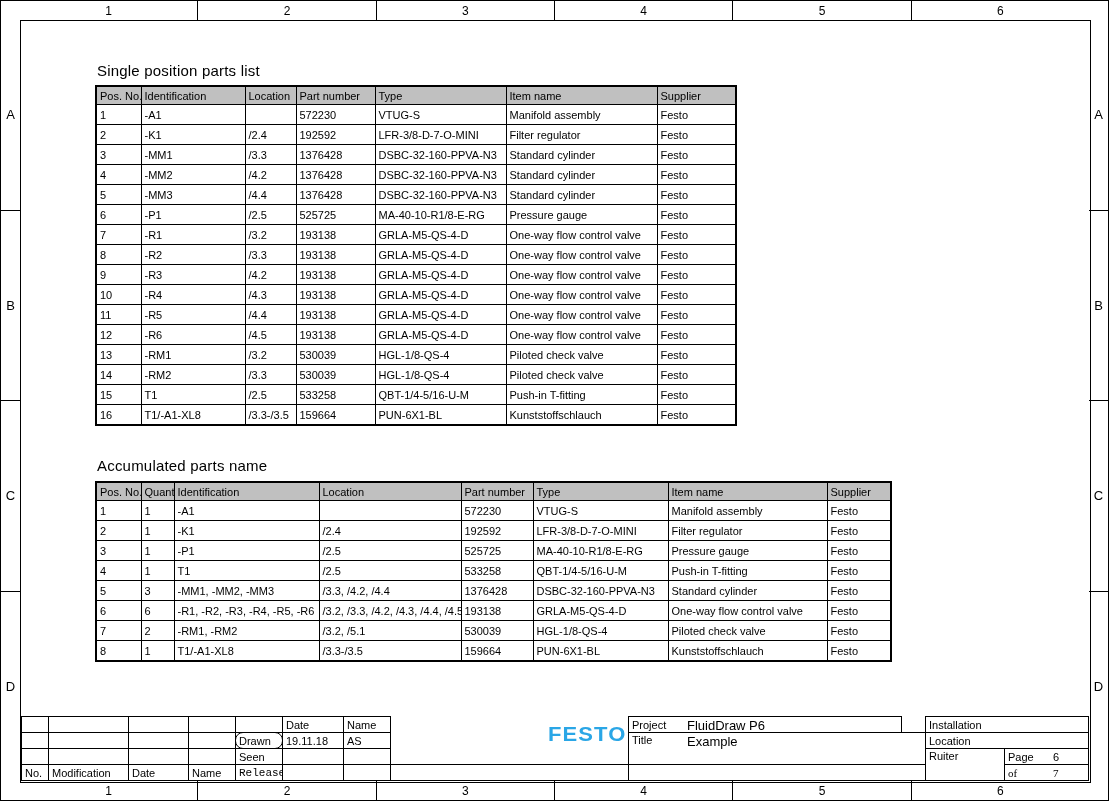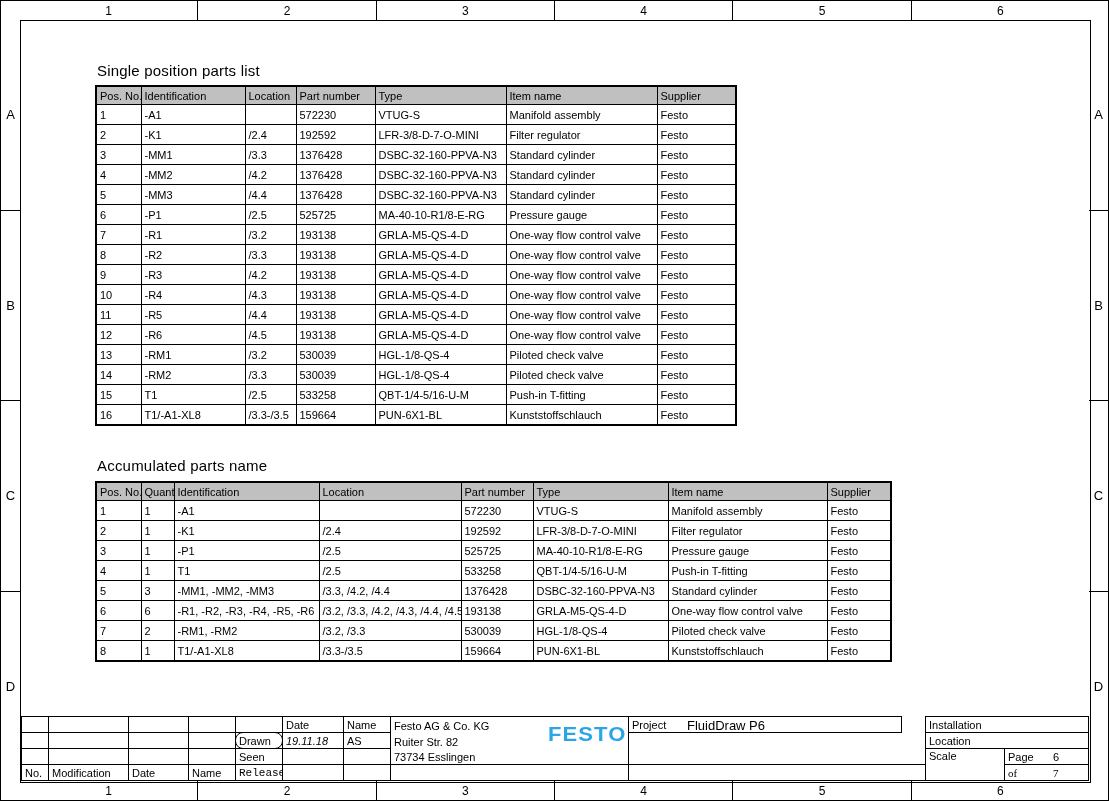--- a/index.html
+++ b/index.html
@@ -337,21 +337,21 @@
           <td>/3.2, /3.3, /4.2, /4.3, /4.4, /4.5</td>
           <td>193138</td>
           <td>GRLA-M5-QS-4-D</td>
           <td>One-way flow control valve</td>
           <td>Festo</td>
         </tr>
         <tr>
           <td>7</td>
           <td>2</td>
           <td>-RM1, -RM2</td>
-          <td>/3.2, /3.3</td>
+          <td>/3.2, /5.1</td>
           <td>530039</td>
           <td>HGL-1/8-QS-4</td>
           <td>Piloted check valve</td>
           <td>Festo</td>
         </tr>
         <tr>
           <td>8</td>
           <td>1</td>
           <td>T1/-A1-XL8</td>
           <td>/3.3-/3.5</td>
@@ -378,47 +378,44 @@
   <div class="tb" style="left:21px;top:764px;width:28px;height:17px;">No.</div>
   <div class="tb" style="left:48px;top:764px;width:81px;height:17px;">Modification</div>
   <div class="tb" style="left:128px;top:764px;width:61px;height:17px;">Date</div>
   <div class="tb" style="left:188px;top:764px;width:48px;height:17px;">Name</div>
 
   <div class="tb" style="left:235px;top:716px;width:48px;height:17px;"></div>
   <div class="tb" style="left:235px;top:732px;width:48px;height:17px;border-radius:8px;">Drawn</div>
   <div class="tb" style="left:235px;top:748px;width:48px;height:17px;">Seen</div>
   <div class="tb" style="left:235px;top:764px;width:48px;height:17px;font-family:Liberation Mono, monospace;">Release</div>
   <div class="tb" style="left:282px;top:716px;width:62px;height:17px;">Date</div>
-  <div class="tb" style="left:282px;top:732px;width:62px;height:17px;font-style:italic;">19.11.18</div>
+  <div class="tb" style="left:282px;top:732px;width:62px;height:17px;">19.11.18</div>
   <div class="tb" style="left:282px;top:748px;width:62px;height:17px;"></div>
   <div class="tb" style="left:282px;top:764px;width:62px;height:17px;"></div>
   <div class="tb" style="left:343px;top:716px;width:48px;height:17px;">Name</div>
   <div class="tb" style="left:343px;top:732px;width:48px;height:17px;">AS</div>
   <div class="tb" style="left:343px;top:748px;width:48px;height:17px;"></div>
   <div class="tb" style="left:343px;top:764px;width:48px;height:17px;"></div>
 
-  <div class="tb topalign" style="left:390px;top:716px;width:239px;height:49px;">
-    <div class="company-lines">
-      <div>Festo AG &amp; Co. KG</div>
-      <div>Ruiter Str. 82</div>
-      <div>73734 Esslingen</div>
-    </div>
-  </div>
   <div class="tb" style="left:390px;top:764px;width:239px;height:17px;"></div>
   <div class="festo-logo" style="color: rgb(42, 166, 230);">FESTO</div>
 
   <div class="tb" style="left:628px;top:716px;width:274px;height:17px;">
     <span>Project</span>
     <span class="big">FluidDraw P6</span>
   </div>
+  <div class="tb topalign" style="left:628px;top:732px;width:298px;height:33px;">
+    <span>Title</span>
+    <span class="big">Example</span>
+  </div>
   <div class="tb" style="left:628px;top:764px;width:298px;height:17px;"></div>
 
   <div class="tb" style="left:925px;top:716px;width:164px;height:17px;">Installation</div>
   <div class="tb" style="left:925px;top:732px;width:164px;height:17px;">Location</div>
-  <div class="tb topalign" style="left:925px;top:748px;width:80px;height:33px;">Scale</div>
+  <div class="tb topalign" style="left:925px;top:748px;width:80px;height:33px;">Ruiter</div>
   <div class="tb" style="left:1004px;top:748px;width:85px;height:17px;">
     <span>Page</span>
     <span class="pageval">6</span>
   </div>
   <div class="tb" style="left:1004px;top:764px;width:85px;height:17px;font-family:Liberation Serif, serif;">
     <span>of</span>
     <span class="pageval">7</span>
   </div>
 
 </div>

